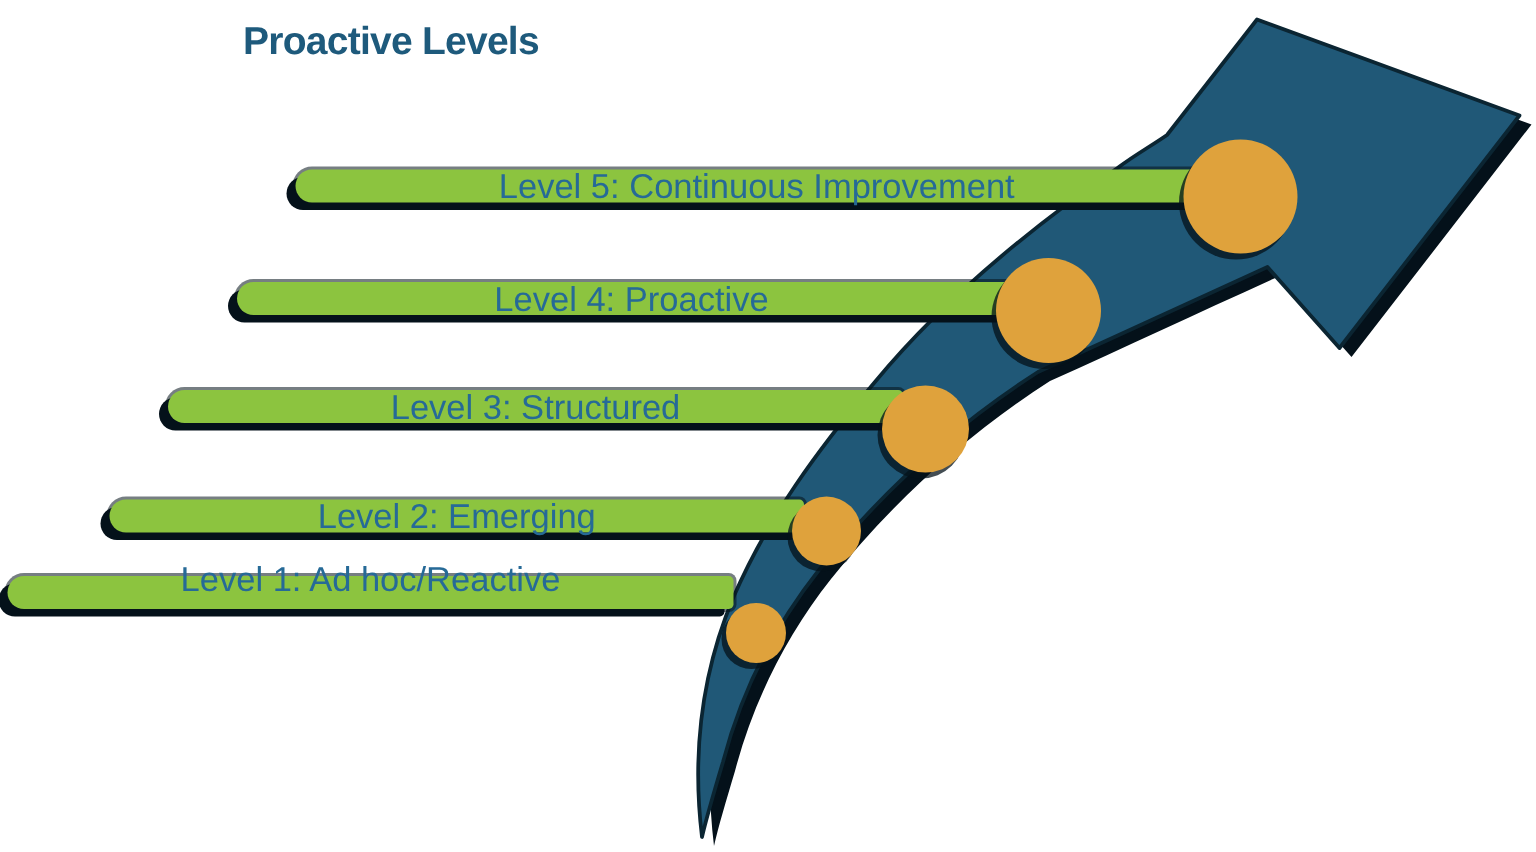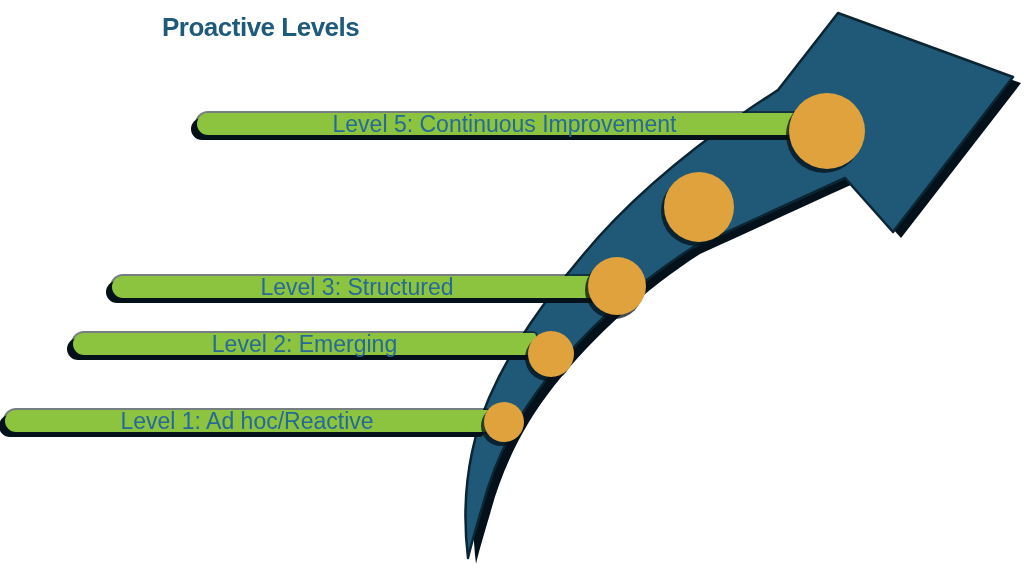--- a/index.html
+++ b/index.html
@@ -57,23 +57,23 @@
     justify-content:center;
   }
   .bar .label{
     color:var(--bar-text);
     font-size:23px;
     white-space:nowrap;
     line-height:40px;
   }
   .bar5{left:197px;top:113px;width:615px;}
   .bar4{left:158px;top:188px;width:526px;}
-  .bar3{left:112px;top:260px;width:490px;margin-top:16px;}
+  .bar3{left:112px;top:260px;width:490px;}
   .bar2{left:73px; top:333px;width:463px;justify-content:center;}
-  .bar1{left:5px;  top:410px;width:484px;}
+  .bar1{left:5px;  top:384px;width:484px;align-items:flex-end;}
   .dot{
     position:absolute;
     background:var(--milestone-orange);
     border-radius:50%;
     box-shadow:-3px 4px 0 rgba(4,17,26,0.75);
     z-index:3;
   }
   .dot5{left:789px;top:93px; width:76px;height:76px;}
   .dot4{left:664px;top:172px;width:70px;height:70px;}
   .dot3{left:588px;top:257px;width:58px;height:58px;}
@@ -114,20 +114,23 @@
              C 516 418 494 462 482 508
              C 476 528 471 545 468 558
              Z"></path>
   </svg>
 
   <div class="title">Proactive Levels</div>
 
   <div class="bar bar5">
     <span class="label">Level 5: Continuous Improvement</span>
   </div>
+  <div class="bar bar4">
+    <span class="label">Level 4: Proactive</span>
+  </div>
   <div class="bar bar3">
     <span class="label">Level 3: Structured</span>
   </div>
   <div class="bar bar2">
     <span class="label">Level 2: Emerging</span>
   </div>
   <div class="bar bar1">
     <span class="label">Level 1: Ad hoc/Reactive</span>
   </div>
 

